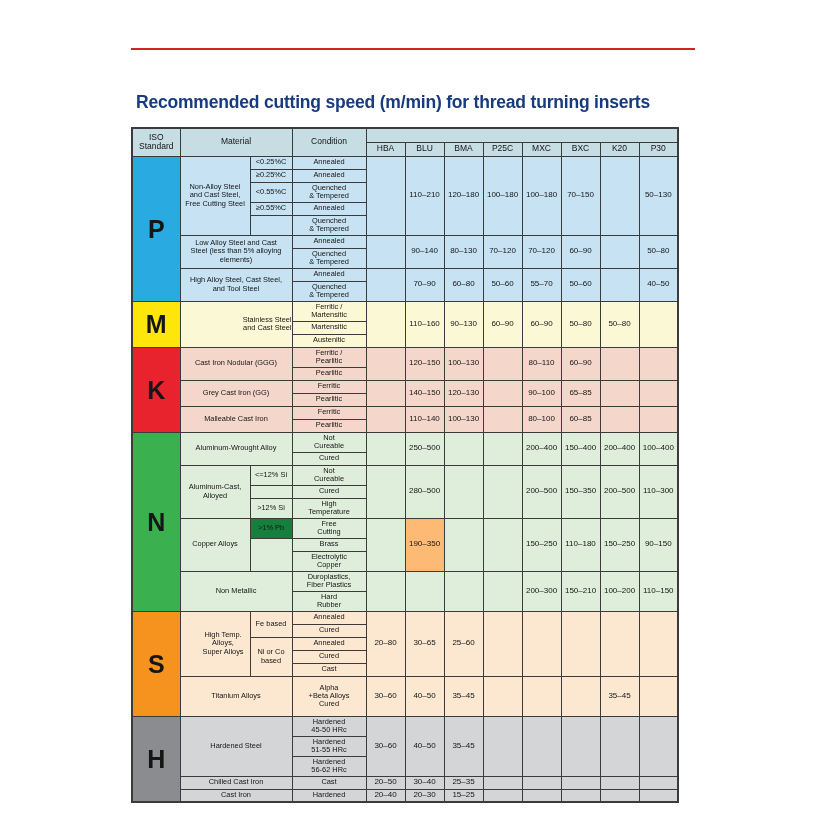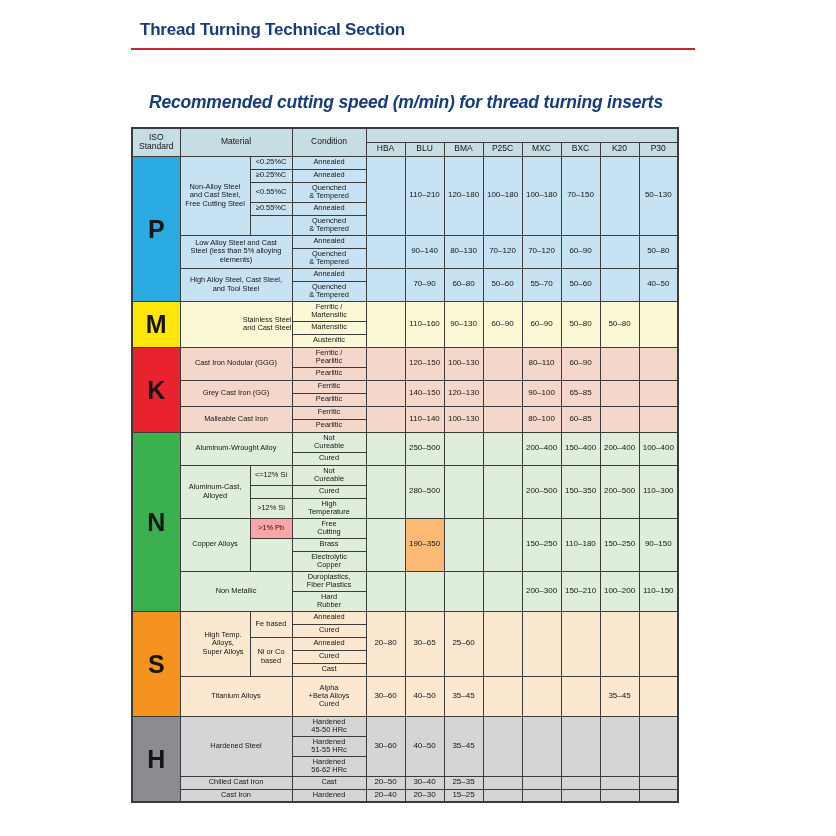--- a/index.html
+++ b/index.html
@@ -9,22 +9,22 @@
   .doc-title { position:absolute; left:140px; top:20px; font-size:17px; font-weight:bold;
                color:var(--navy); letter-spacing:-0.2px; }
   .logo { position:absolute; left:486px; top:8px; display:flex; align-items:center; }
   .logo svg { width:38px; height:38px; }
   .logo-brand { font-family:"Liberation Serif", serif; font-style:italic; font-weight:bold;
                 color:var(--red); font-size:24px; margin-left:3px; letter-spacing:-0.5px; }
   .logo-suffix { font-family:"Liberation Serif", serif; font-style:italic; font-weight:bold;
                  color:var(--red); font-size:7.5px; margin-left:4px; margin-top:10px; }
   .red-rule { position:absolute; left:131px; top:48px; width:564px; height:2px; background:var(--red); }
 
-  .page-title { position:absolute; left:149px; top:92px; font-size:17.5px; font-weight:bold;
-                font-style:italic; color:var(--navy); letter-spacing:-0.2px; }
+  .page-title { position:absolute; left:136px; top:92px; font-size:17.5px; font-weight:bold;
+                color:var(--navy); letter-spacing:-0.2px; }
 
   table.speed { position:absolute; left:131px; top:127px; width:547px;
                 border-collapse:collapse; table-layout:fixed; border:2px solid #3b3b3b; }
   table.speed th, table.speed td { border:1px solid #3b3b3b; text-align:center;
                 vertical-align:middle; padding:0; color:#151515; overflow:hidden;
                 white-space:pre-line; line-height:1.12; }
   table.speed th { background:var(--header_bg); font-weight:normal; font-size:8.5px; }
   td.iso-letter { font-size:25px; font-weight:bold; color:#000; }
   td.mat  { text-align:left; padding:1px 2px 1px 3px; font-size:7.4px; }
   td.sub  { font-size:7.4px; }
@@ -32,21 +32,20 @@
   td.val  { font-size:8px; }
 
   col.c-iso{width:48px} col.c-mat{width:70px} col.c-sub{width:42px}
   col.c-cond{width:74px} col.c-grade{width:39px}
 </style>
 </head>
 <body>
 
 <div class="page">
 
-  <h1 class="doc-title">Thread Turning Technical Section</h1>
 
 
   <div class="red-rule"></div>
 
   <h2 class="page-title">Recommended cutting speed (m/min) for thread turning inserts</h2>
 
   <table class="speed">
       <colgroup>
         <col class="c-iso">
         <col class="c-mat">
@@ -254,21 +253,21 @@
           <td class="sub" style="background: rgb(222, 238, 218);"></td>
           <td class="cond" style="background: rgb(222, 238, 218);">Cured</td>
         </tr>
         <tr style="height: 20px;">
           <td class="sub" style="background: rgb(222, 238, 218);">&gt;12% Si</td>
           <td class="cond" style="background: rgb(222, 238, 218);">High
 Temperature</td>
         </tr>
         <tr style="height: 20px;">
           <td rowspan="3" class="mat" style="background: rgb(222, 238, 218);">Copper Alloys</td>
-          <td class="sub" style="background: #fca5a5; margin-left: 32px;">&gt;1% Pb</td>
+          <td class="sub" style="background: #15803d; margin-left: 32px;">&gt;1% Pb</td>
           <td class="cond" style="background: rgb(222, 238, 218);">Free
 Cutting</td>
           <td rowspan="3" class="val" style="background: rgb(222, 238, 218);"></td>
           <td rowspan="3" class="val" style="background: #fdba74;">190–350</td>
           <td rowspan="3" class="val" style="background: rgb(222, 238, 218);"></td>
           <td rowspan="3" class="val" style="background: rgb(222, 238, 218);"></td>
           <td rowspan="3" class="val" style="background: rgb(222, 238, 218);">150–250</td>
           <td rowspan="3" class="val" style="background: rgb(222, 238, 218);">110–180</td>
           <td rowspan="3" class="val" style="background: rgb(222, 238, 218);">150–250</td>
           <td rowspan="3" class="val" style="background: rgb(222, 238, 218);">90–150</td>

